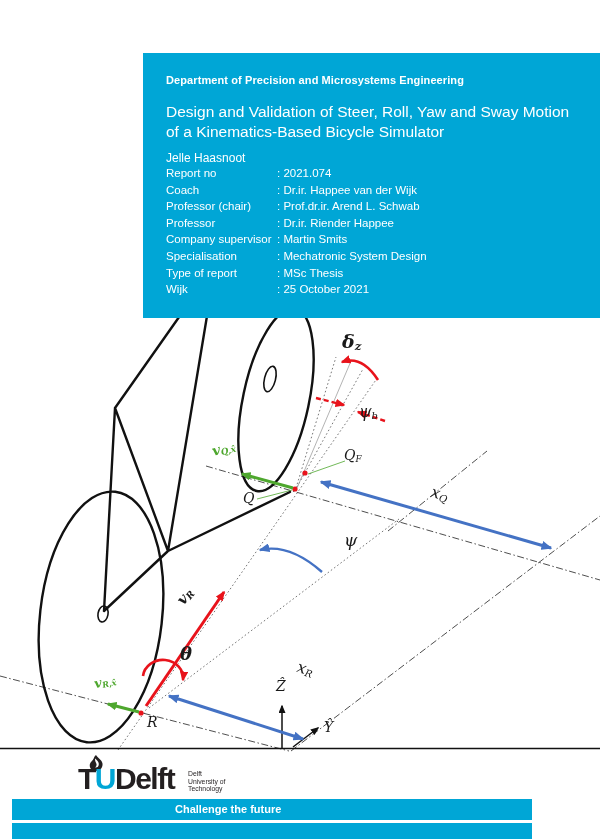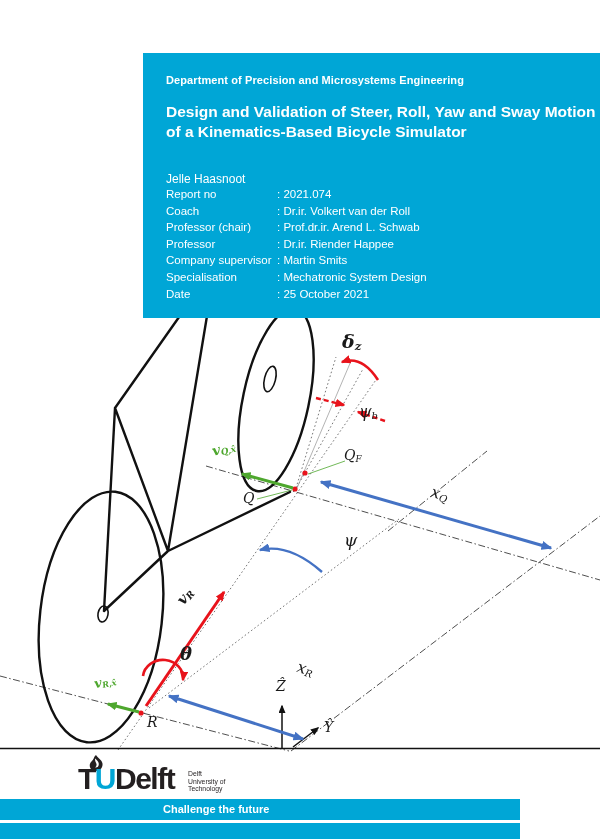--- a/index.html
+++ b/index.html
@@ -4,40 +4,40 @@
 <style>
   html,body{margin:0;padding:0;background:#888;}
   .page{position:relative;width:600px;height:839px;background:#ffffff;overflow:hidden;
         font-family:"Liberation Sans",sans-serif;}
   .diagram-svg{position:absolute;left:0;top:0;}
 
   
   .infobox{position:absolute;left:143px;top:53px;width:457px;height:265px;
            background:#00a6d6;color:#ffffff;box-sizing:border-box;padding:21px 10px 0 23px;}
   .dept{font-size:11px;font-weight:bold;letter-spacing:.1px;}
-  .title{margin-top:16px;font-size:15.5px;font-weight:bold;line-height:19.5px;white-space:nowrap;}
-  .author{margin-top:31px;font-size:12px;}
+  .title{margin-top:16px;font-size:15.5px;font-weight:normal;line-height:19.5px;white-space:nowrap;}
+  .author{margin-top:10px;font-size:12px;}
   .meta{font-size:11.5px;line-height:16.6px;}
   .mrow{white-space:nowrap;}
   .mlabel{display:inline-block;width:111px;}
 
   
   .dl{position:absolute;color:#1a1a1a;font-family:"DejaVu Serif",serif;font-style:italic;line-height:1;}
   .dl .sub{font-size:62%;vertical-align:-18%;}
   .dl.bold{font-weight:bold;}
   .dl.green{color:#4ea72e;}
 
   
   .logo{position:absolute;left:78px;top:753px;width:200px;height:46px;}
   .flame{position:absolute;left:7px;top:2px;}
   .wordmark{position:absolute;left:0;top:11px;font-size:30px;line-height:30px;font-weight:700;
             letter-spacing:-1.5px;color:#231f20;text-align:center;}
   .wordmark .u{color:#00a6d6;}
   .logosub{position:absolute;left:110px;top:17px;font-size:6.8px;line-height:7.5px;color:#231f20;font-weight:500;}
-  .bar{position:absolute;left:0;width:520px;background:#00a6d6;}
+  .bar{position:absolute;left:12px;width:520px;background:#00a6d6;}
   .bar1{top:799px;height:21px;}
   .bar2{top:823px;height:16px;}
   .tagline{position:absolute;left:163px;top:0;line-height:21px;color:#ffffff;font-size:11px;font-weight:bold;}
 </style>
 </head>
 <body>
 
 <div class="page">
 
   <svg class="diagram-svg" width="600" height="839" viewBox="0 0 600 839">
@@ -164,36 +164,39 @@
     <div class="title">
       <div>Design and Validation of Steer, Roll, Yaw and Sway Motion</div>
       <div>of a Kinematics-Based Bicycle Simulator</div>
     </div>
     <div class="author">Jelle Haasnoot</div>
     <div class="meta">
       <div class="mrow">
         <span class="mlabel">Report no</span><span class="mvalue">: 2021.074</span>
       </div>
       <div class="mrow">
-        <span class="mlabel">Coach</span><span class="mvalue">: Dr.ir. Volkert van der Roll</span>
+        <span class="mlabel">Coach</span><span class="mvalue">: Dr.ir. Happee van der Wijk</span>
       </div>
       <div class="mrow">
         <span class="mlabel">Professor (chair)</span><span class="mvalue">: Prof.dr.ir. Arend L. Schwab</span>
       </div>
       <div class="mrow">
         <span class="mlabel">Professor</span><span class="mvalue">: Dr.ir. Riender Happee</span>
       </div>
       <div class="mrow">
         <span class="mlabel">Company supervisor</span><span class="mvalue">: Martin Smits</span>
       </div>
       <div class="mrow">
         <span class="mlabel">Specialisation</span><span class="mvalue">: Mechatronic System Design</span>
       </div>
       <div class="mrow">
-        <span class="mlabel">Date</span><span class="mvalue">: 25 October 2021</span>
+        <span class="mlabel">Type of report</span><span class="mvalue">: MSc Thesis</span>
+      </div>
+      <div class="mrow">
+        <span class="mlabel">Wijk</span><span class="mvalue">: 25 October 2021</span>
       </div>
     </div>
   </div>
 
   <div class="logo">
     <svg class="flame" width="22" height="18" viewBox="0 0 22 18">
       <path fill="#231f20" d="M11,0 C12.5,3 17,4.5 17.5,8.7 C18,12.8 14.8,16 11,16 C7.2,16 4.3,13.2 4.8,9.6 C5.2,6.8 7.7,5.8 8.7,3.4 C9.2,2.1 9.8,0.9 11,0 Z"></path>
       <path fill="#ffffff" d="M10.2,3.6 C12,5.4 13.8,6.6 13.8,9.3 C13.8,11.6 12,13 10.2,12.5 C11.6,11.2 12,9.8 11.1,8 C10.2,6.2 9.8,5 10.2,3.6 Z"></path>
     </svg>
     <div class="wordmark"><span class="t">T</span><span class="u">U</span><span class="rest">Delft</span></div>

